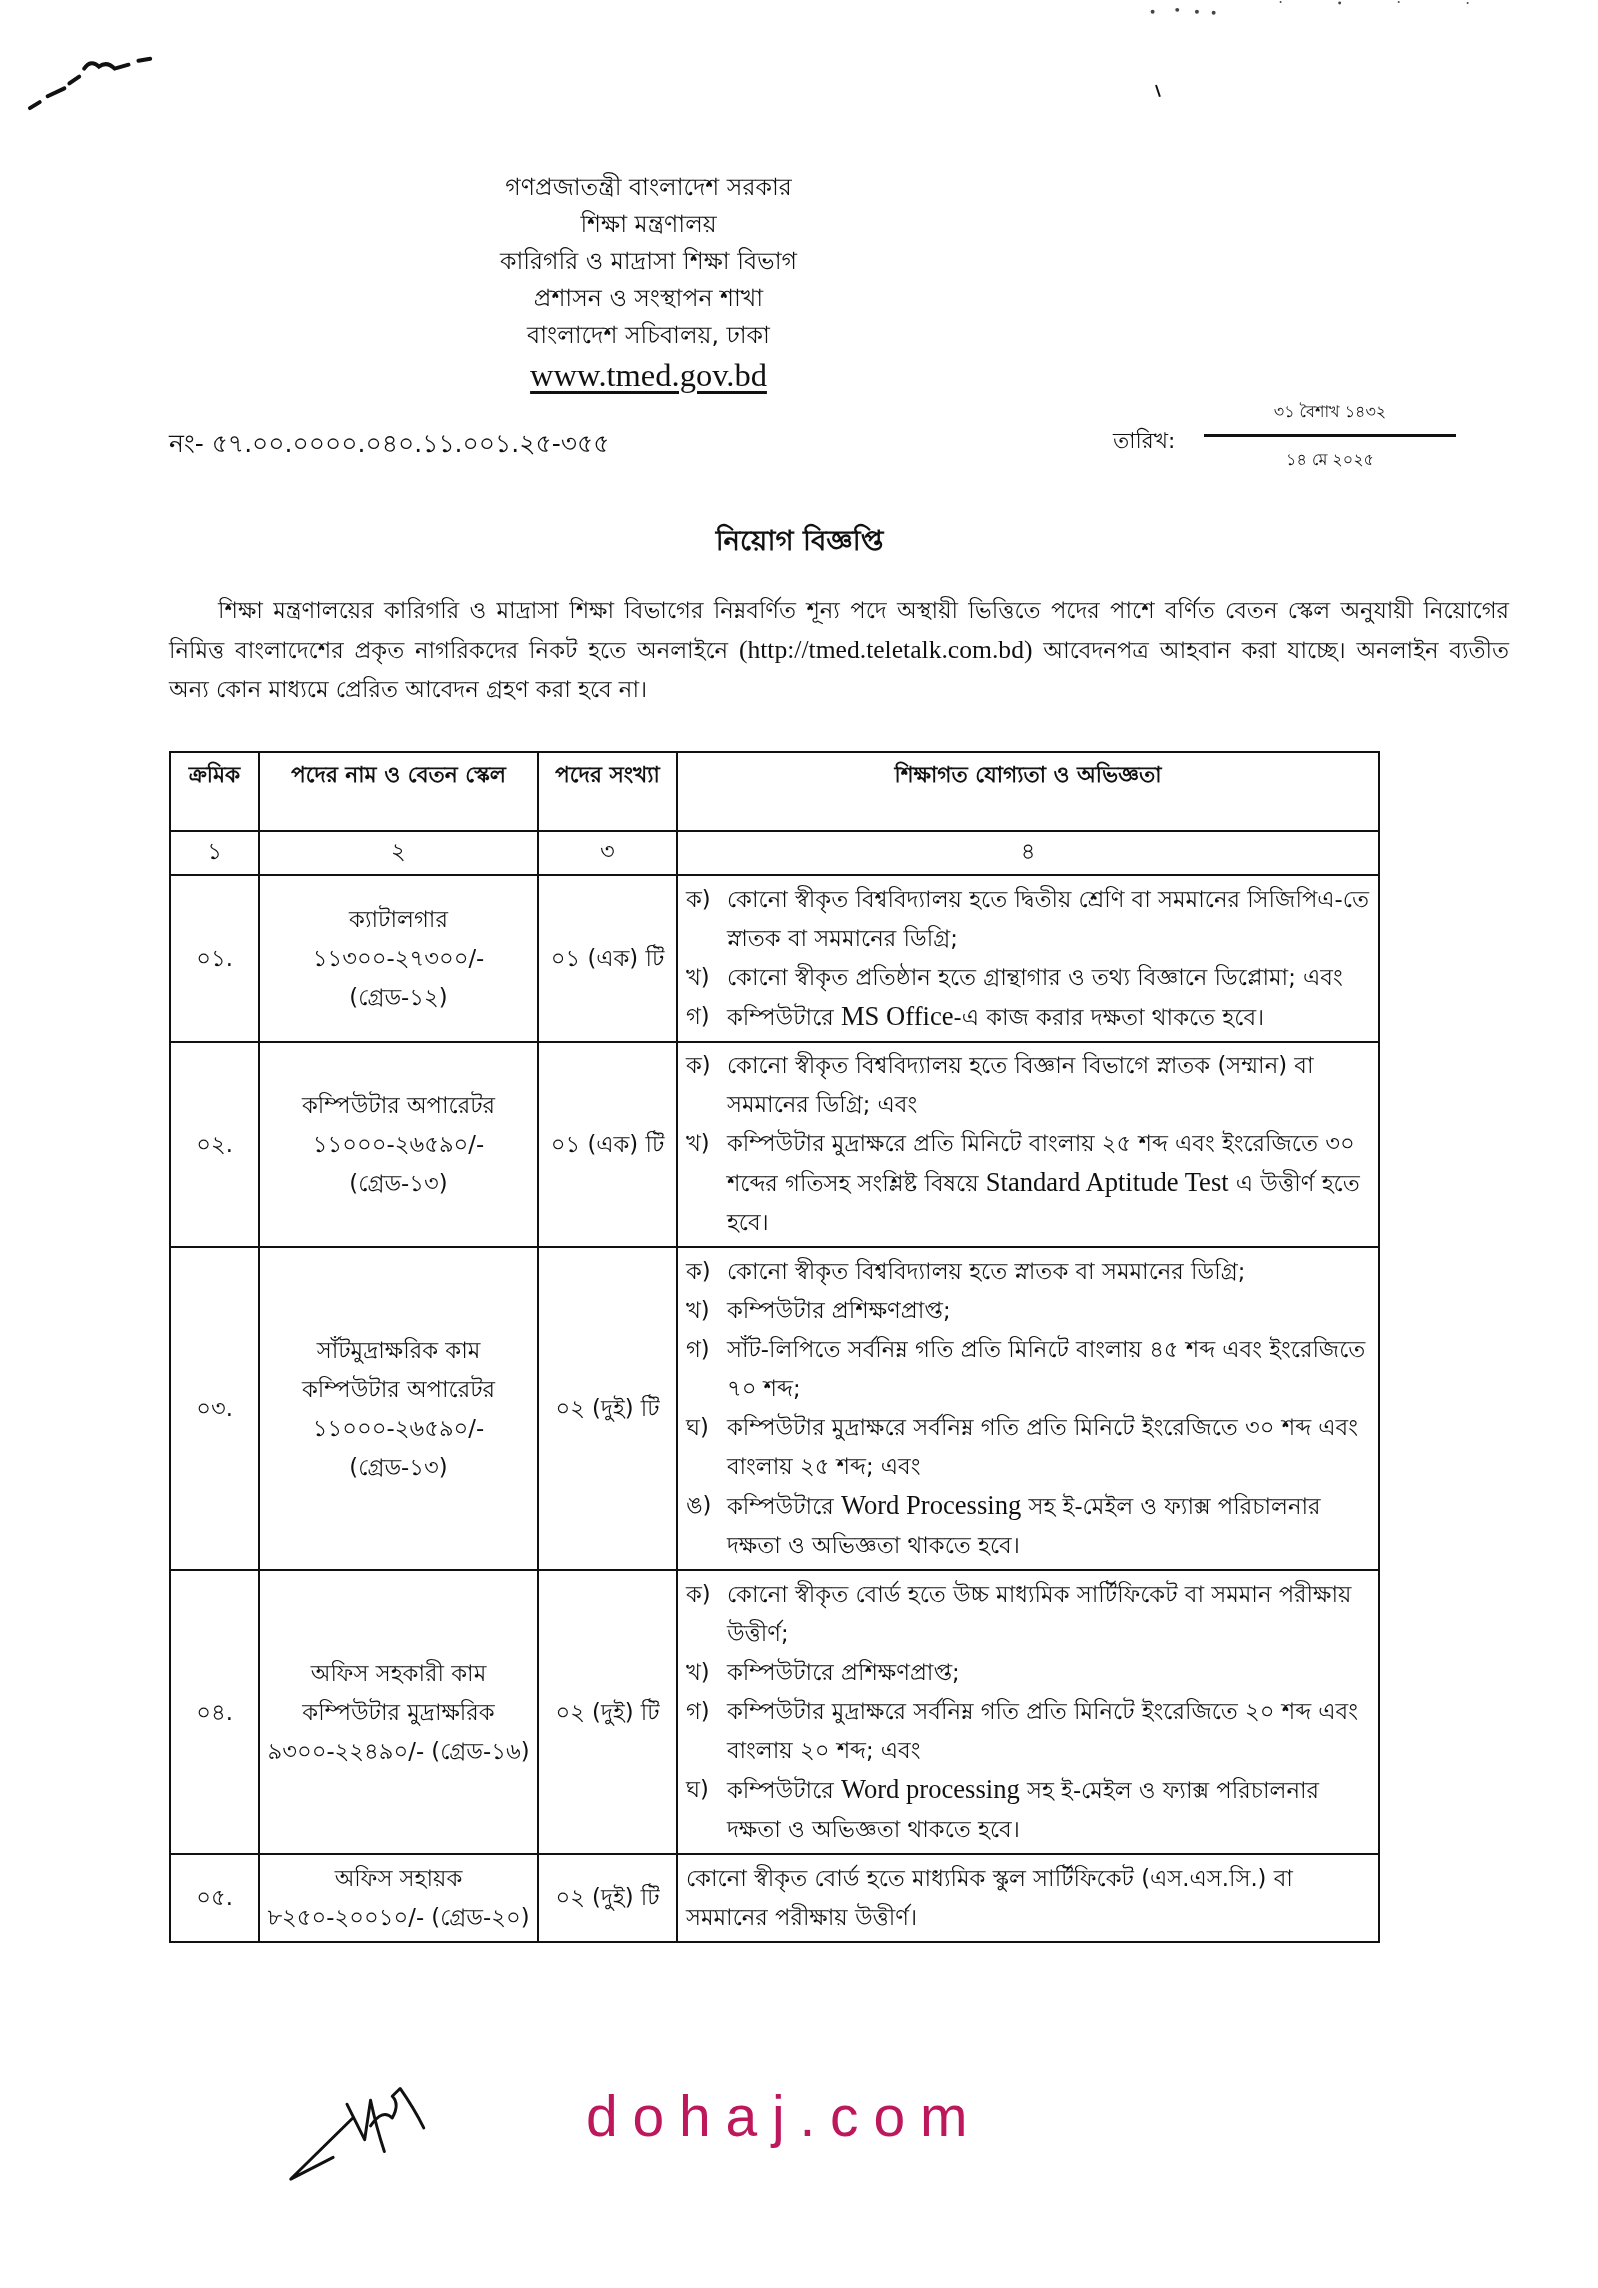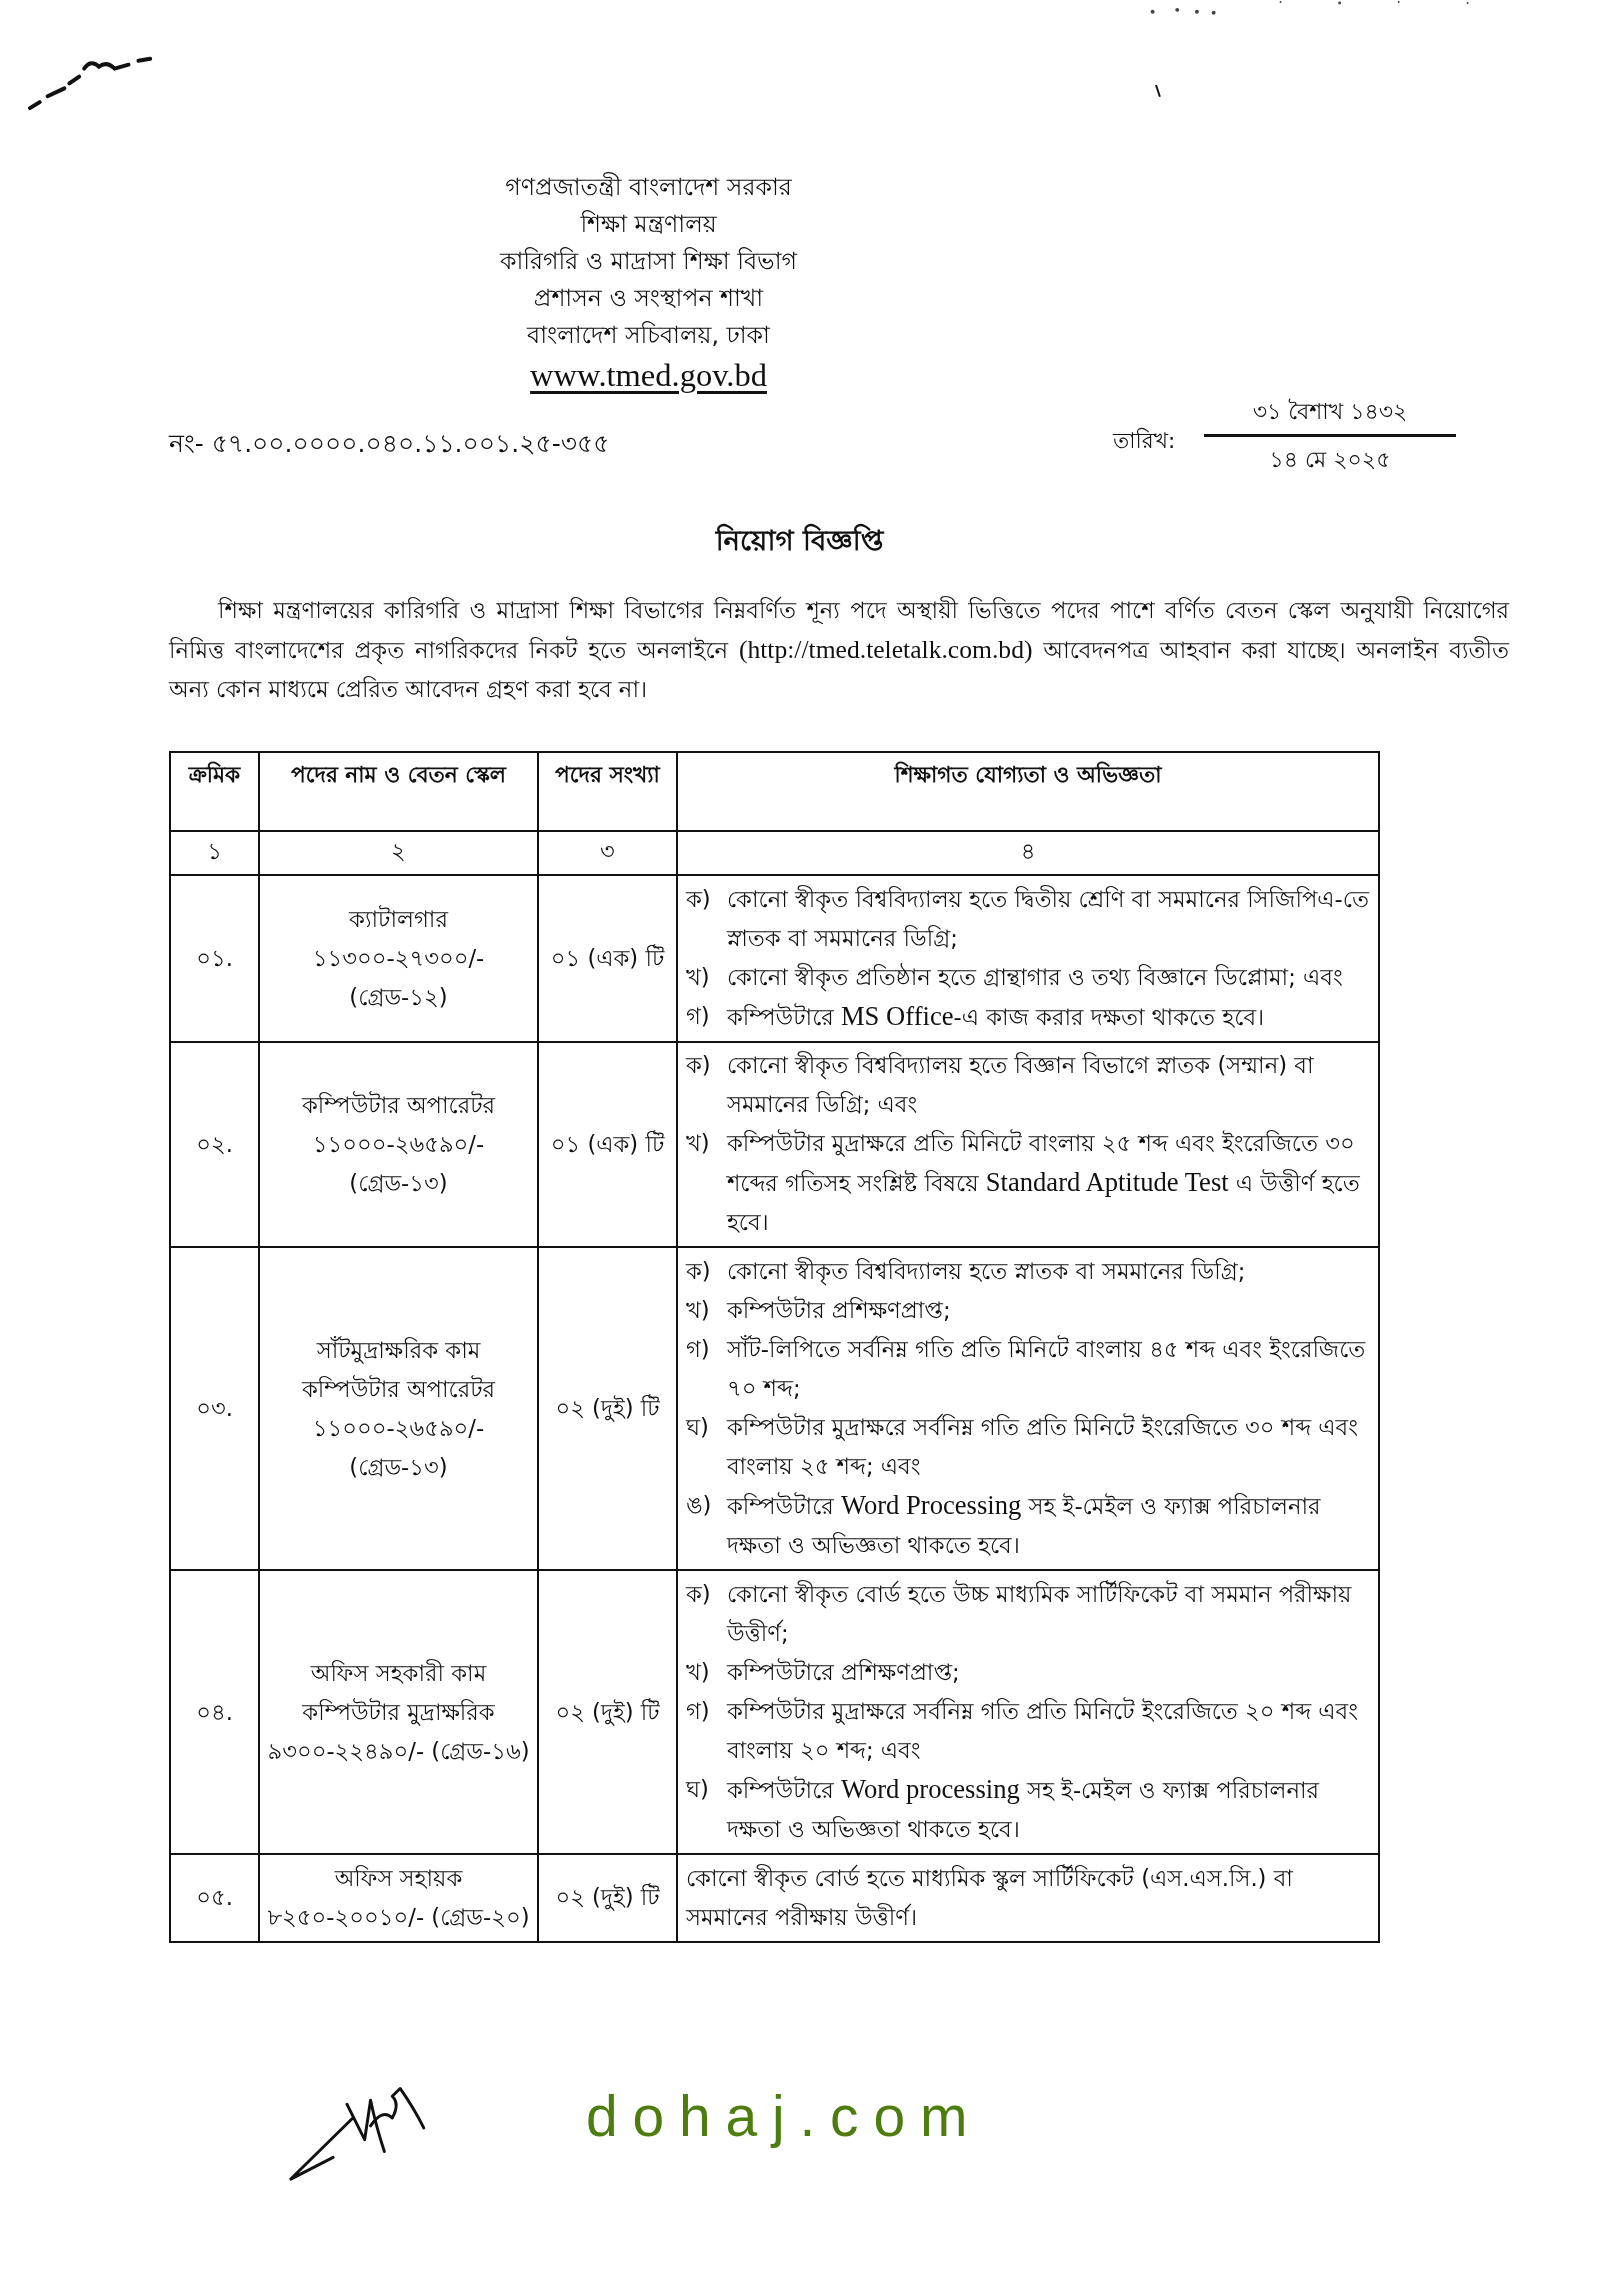--- a/index.html
+++ b/index.html
@@ -17,21 +17,21 @@
   
   .letterhead { left: 0; width: 1297px; top: 169px; text-align: center; }
   .letterhead .line { font-size: 23.6px; line-height: 37px; height: 37px; }
   .letterhead .web {
     font-family: "Liberation Serif", serif; font-size: 32.5px; line-height: 43px;
     text-decoration: underline; text-underline-offset: 4.9px;
   }
 
   .memo-no { left: 169px; top: 424px; font-size: 25px; }
   .date-label { left: 1113px; top: 424px; font-size: 21.7px; }
-  .date-block { left: 1204px; top: 397px; width: 252px; text-align: center; font-size: 22px; }
+  .date-block { left: 1204px; top: 397px; width: 252px; text-align: center; font-size: 16px; }
   .date-block .bangla { border-bottom: 3px solid #111; padding-bottom: 7.9px; line-height: 29.6px; }
   .date-block .english { padding-top: 7.9px; line-height: 29.6px; }
 
   .notice-title { left: 0; width: 1599px; top: 520px; text-align: center; font-size: 27.6px; font-weight: bold; }
 
   .intro {
     left: 169px; top: 591px; width: 1340px; font-size: 22.7px; line-height: 39px;
     text-align: justify; text-indent: 49px;
   }
   .intro .url { font-family: "Liberation Serif", serif; font-size: 25.6px; }
@@ -250,14 +250,14 @@
             <span class="text">কোনো স্বীকৃত বোর্ড হতে মাধ্যমিক স্কুল সার্টিফিকেট (এস.এস.সি.) বা সমমানের পরীক্ষায় উত্তীর্ণ।</span>
           </div>
         </td>
       </tr>
     </tbody>
 </table>
 
 <svg class="abs signature" viewBox="0 0 200 140">
   <path d="M15 132 L78 70 M15 132 L58 110 M72 56 L90 92 L96 52 Q102 80 110 104 M96 78 Q108 60 118 70 Q126 56 118 48 L126 40 Q140 60 150 80" stroke="#111" stroke-width="3" fill="none" stroke-linecap="round" stroke-linejoin="round"></path>
 </svg>
-<div class="abs watermark" style="color: #4d7c0f;">dohaj.com</div>
+<div class="abs watermark" style="color: #be185d;">dohaj.com</div>
 
 
 </body></html>

